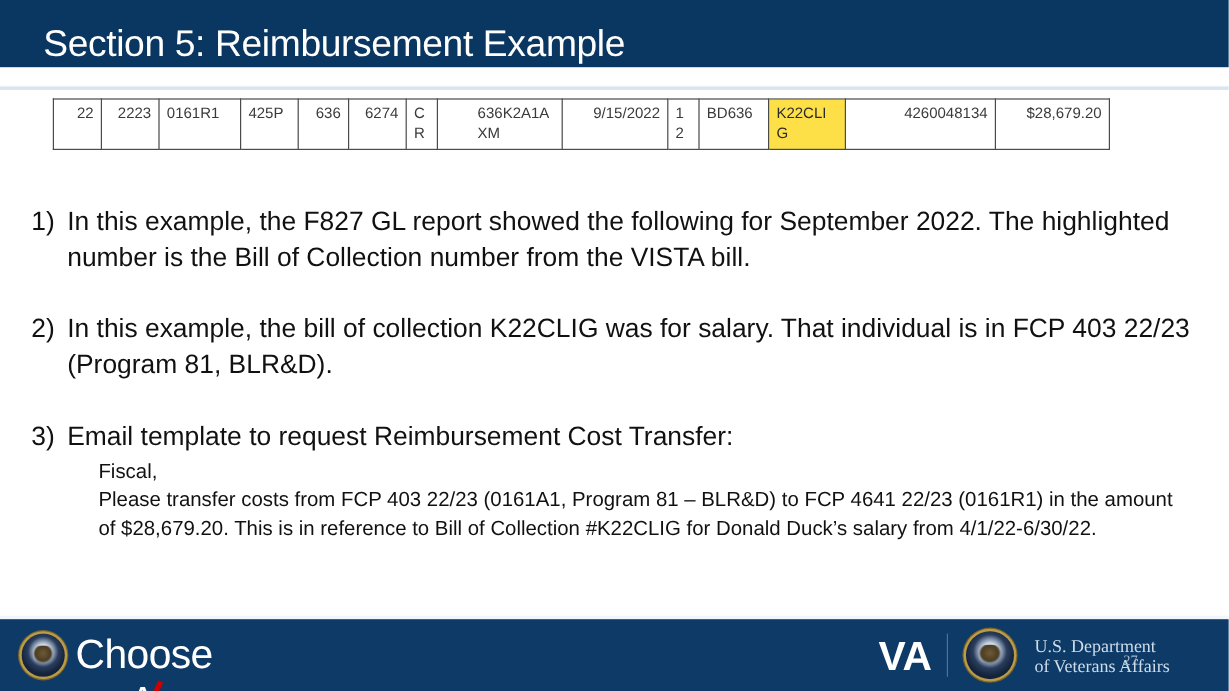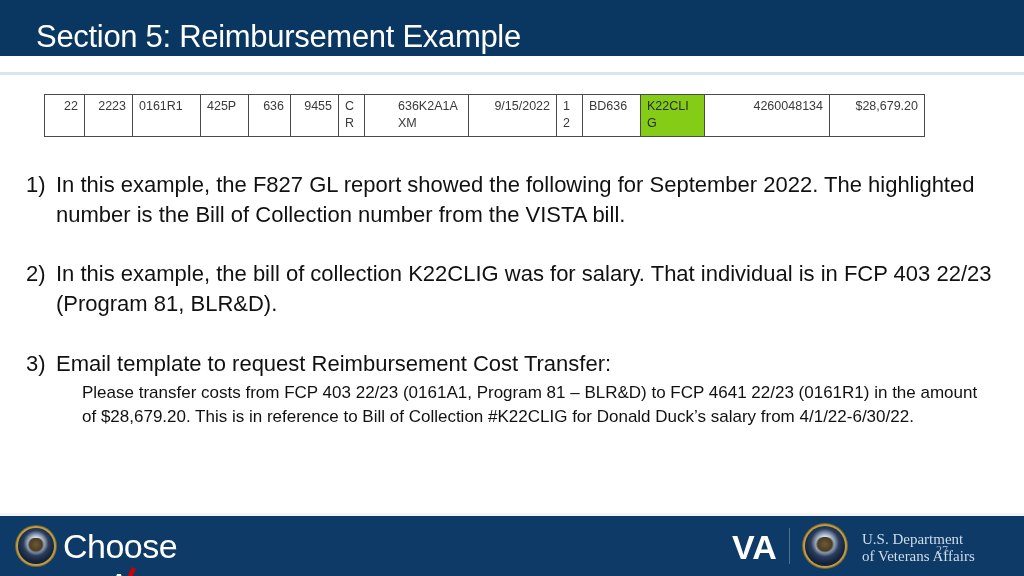--- a/index.html
+++ b/index.html
@@ -40,41 +40,41 @@
     top: 72px;
     width: 1024px;
     height: 3px;
     background: #d9e6f0;
   }
 
   
   .gl-table {
     position: absolute;
     left: 44px;
-    top: 94px;
+    top: 82px;
     border-collapse: collapse;
     table-layout: fixed;
     font-size: 12.5px;
     color: #3a3a3a;
     font-family: "Liberation Sans", sans-serif;
   }
   .gl-table td {
     border: 1px solid #4a4a4a;
     padding: 3px 6px 4px 6px;
     height: 40px;
     vertical-align: top;
     line-height: 17px;
     background: #ffffff;
     box-sizing: border-box;
     overflow: hidden;
     word-break: break-all;
   }
   .gl-table td.r { text-align: right; }
   .gl-table td.l { text-align: left; }
-  .gl-table td.hl { background: #84cc16; color: #2b2b2b; }
+  .gl-table td.hl { background: #fde047; color: #2b2b2b; }
 
   
   .content {
     position: absolute;
     left: 0;
     top: 150px;
     width: 1024px;
   }
   .item {
     position: relative;
@@ -237,21 +237,21 @@
 <div class="header-rule"></div>
 
 <table class="gl-table">
   <tbody>
     <tr id="gl-row">
         <td class="r" style="width: 40px;">22</td>
         <td class="r" style="width: 48px;">2223</td>
         <td class="l" style="width: 68px;">0161R1</td>
         <td class="l" style="width: 48px;">425P</td>
         <td class="r" style="width: 42px;">636</td>
-        <td class="r" style="width: 48px;">9455</td>
+        <td class="r" style="width: 48px;">6274</td>
         <td class="l" style="width: 26px;">CR</td>
         <td class="l" style="width: 104px; padding-left: 33px;">636K2A1AXM</td>
         <td class="r" style="width: 88px;">9/15/2022</td>
         <td class="l" style="width: 26px;">12</td>
         <td class="l" style="width: 58px;">BD636</td>
         <td class="l hl" style="width: 64px;">K22CLIG</td>
         <td class="r" style="width: 125px;">4260048134</td>
         <td class="r" style="width: 95px;">$28,679.20</td>
       </tr>
   </tbody>
@@ -272,20 +272,21 @@
       <div class="item-text">In this example, the bill of collection K22CLIG was for salary. That individual is in FCP 403 22/23 (Program 81, BLR&amp;D).</div>
     </div>
   </div>
 
   <div class="item item3">
     <div class="item-row">
       <div class="marker">3)</div>
       <div class="item-text">Email template to request Reimbursement Cost Transfer:</div>
     </div>
     <div class="email-block">
+      <p>Fiscal,</p>
       <p>Please transfer costs from FCP 403 22/23 (0161A1, Program 81 – BLR&amp;D) to FCP 4641 22/23 (0161R1) in the amount of $28,679.20. This is in reference to Bill of Collection #K22CLIG for Donald Duck’s salary from 4/1/22-6/30/22.</p>
     </div>
   </div>
 
 </div>
 
 <div class="footer-rule"></div>
 <div class="footer-bar"></div>
 
 <div class="seal seal-footer-left"></div>

